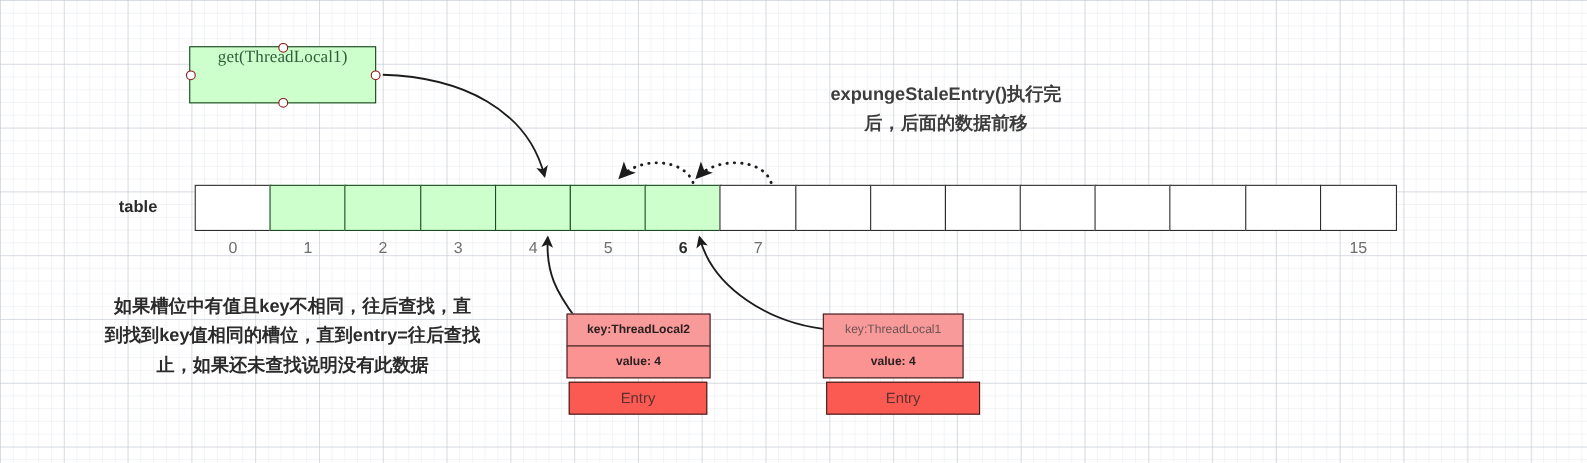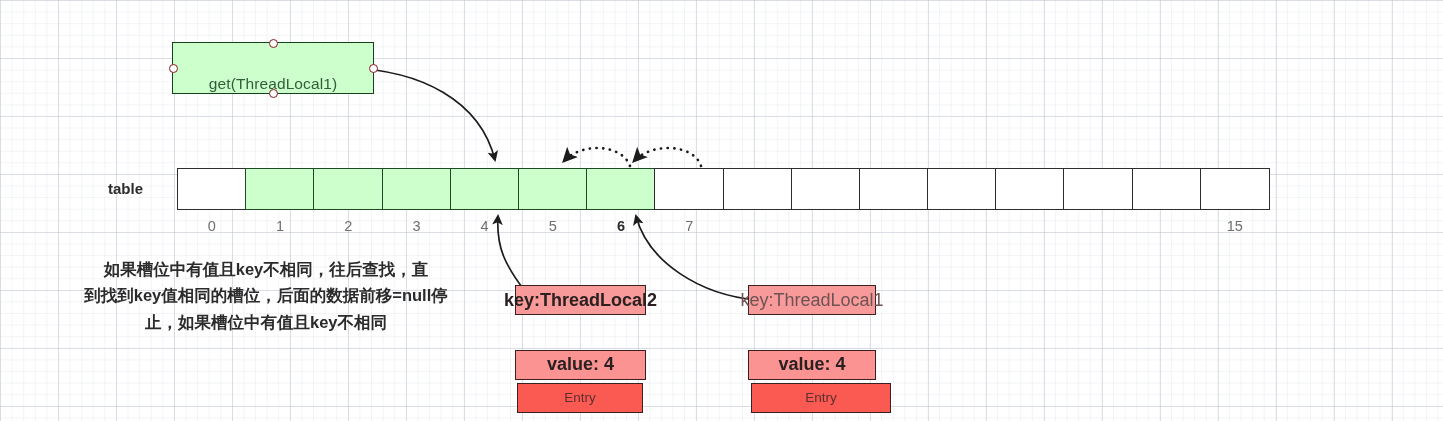--- a/index.html
+++ b/index.html
@@ -30,28 +30,29 @@
     width: 1443px;
     height: 421px;
     pointer-events: none;
   }
 
   
   .get-box {
     position: absolute;
     left: 172px;
     top: 42px;
-    width: 202px;
+    width: 170px;
     height: 52px;
     background: #ccffcc;
     border: 1.6px solid #14421b;
     box-sizing: border-box;
     display: flex;
-    align-items: flex-end;
+    align-items: flex-start;
     justify-content: center;
+    font-family: Liberation Serif, serif;
   }
   .get-box .lbl {
     font-size: 15.5px;
     color: #2f5f3a;
     letter-spacing: .1px;
     white-space: nowrap;
   }
   .port {
     position: absolute;
     width: 9px;
@@ -119,51 +120,50 @@
   }
   .idx.strong {
     font-weight: bold;
     color: #2b2b2b;
   }
 
   
   .note {
     position: absolute;
     left: 48px;
-    top: 256px;
+    top: 266px;
     width: 436px;
     text-align: center;
     font-size: 16.5px;
     font-weight: bold;
     line-height: 1.6;
     color: #2b2b2b;
   }
 
   
   .entry {
     position: absolute;
     width: 131px;
   }
   .entry .row {
     border: 1.5px solid #3a2020;
     box-sizing: border-box;
     height: 30px;
     display: flex;
     align-items: center;
     justify-content: center;
-    font-size: 18px;
+    font-size: 11px;
     white-space: nowrap;
   }
   .entry .row.key {
     background: #f99a9a;
     margin-bottom: -1.5px;
   }
   .entry .row.value {
     background: #fb9393;
-    margin-top: 36px;
   }
   .entry .row.footer {
     background: #fa5a52;
     width: 126px;
     margin-left: 2px;
     margin-top: 3px;
     color: #5c3030;
     font-size: 13.5px;
   }
   .entry.wide { width: 128px; }
@@ -200,20 +200,24 @@
   </svg>
 
   <div class="get-box">
     <span class="lbl">get(ThreadLocal1)</span>
     <span class="port top"></span>
     <span class="port bottom"></span>
     <span class="port left"></span>
     <span class="port right"></span>
   </div>
 
+  <div class="headline">
+    <div>expungeStaleEntry()执行完</div>
+    <div>后，后面的数据前移</div>
+  </div>
 
   <div class="table-label">table</div>
 
   <div class="slots" id="slots">
       <div class="slot"></div>
       <div class="slot filled"></div>
       <div class="slot filled"></div>
       <div class="slot filled"></div>
       <div class="slot filled"></div>
       <div class="slot filled"></div>
@@ -235,22 +239,22 @@
       <div class="idx" style="left: 381.6px;">3</div>
       <div class="idx" style="left: 449.8px;">4</div>
       <div class="idx" style="left: 518px;">5</div>
       <div class="idx strong" style="left: 586.2px;">6</div>
       <div class="idx" style="left: 654.4px;">7</div>
       <div class="idx" style="left: 1200px;">15</div>
     </div>
 
   <div class="note">
     <div>如果槽位中有值且key不相同，往后查找，直</div>
-    <div>到找到key值相同的槽位，后面的数据前移=null停</div>
-    <div>止，如果槽位中有值且key不相同</div>
+    <div>到找到key值相同的槽位，直到entry=往后查找</div>
+    <div>止，如果还未查找说明没有此数据</div>
   </div>
 
   <div class="entry" style="left:515px; top:285px;">
     <div class="row key">
       <span class="k-bold">key:ThreadLocal2</span>
     </div>
     <div class="row value">
       <span class="v-bold">value: 4</span>
     </div>
     <div class="row footer">Entry</div>

